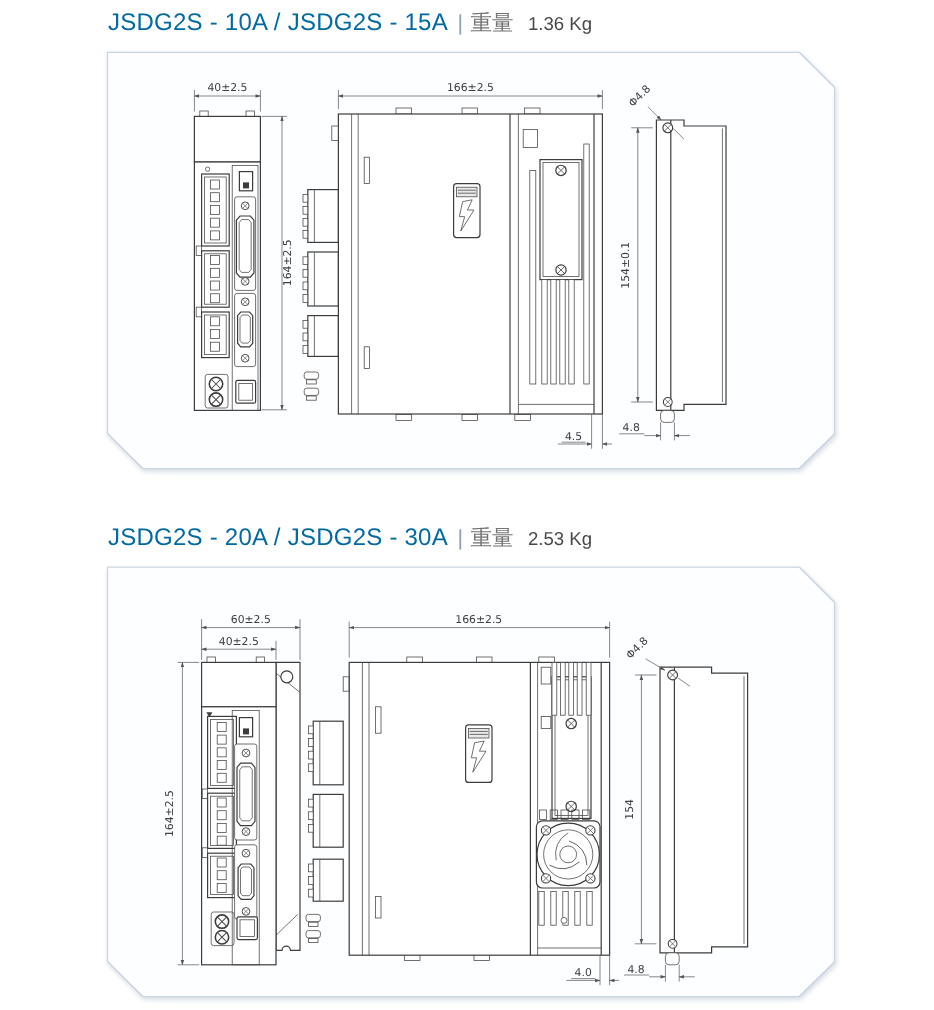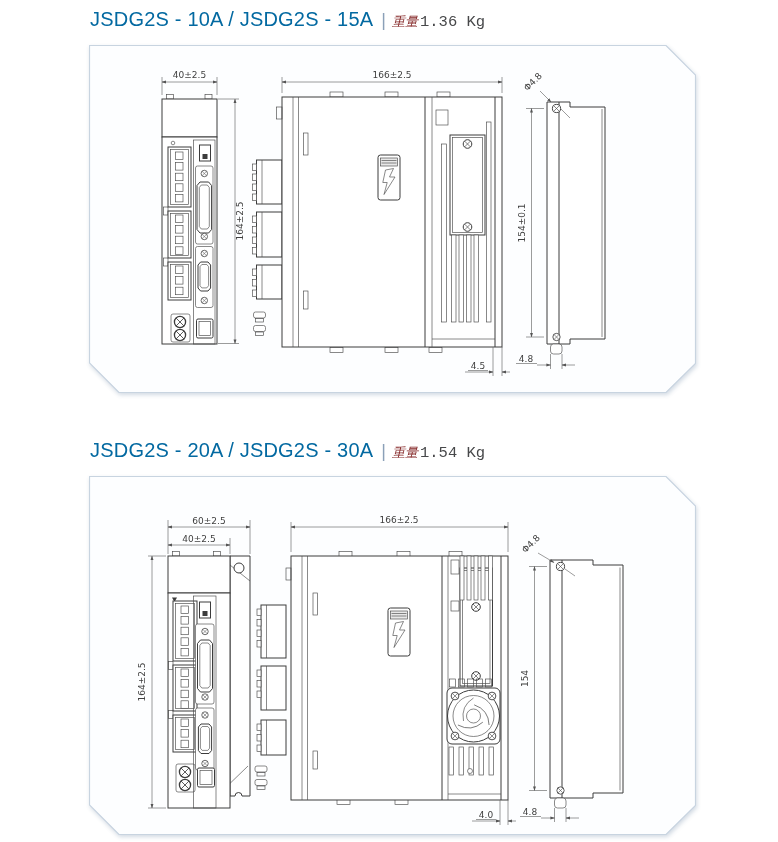--- a/index.html
+++ b/index.html
@@ -1,22 +1,22 @@
 <!DOCTYPE html>
 <html><head>
 <meta charset="utf-8">
 <style>
   html,body{margin:0;padding:0;background:#ffffff;}
   body{width:778px;height:842px;overflow:hidden;font-family:"Liberation Sans",sans-serif;padding-top:7px;box-sizing:border-box;}
   .section-title{margin:0 0 10px 90px;line-height:25px;white-space:nowrap;}
   .section + .section{margin-top:45px;}
   .models{font-size:20px;color:#0369a1;letter-spacing:.2px;font-weight:500;}
   .sep{color:#8ba0b8;margin:0 6px 0 8px;font-size:18px;font-weight:300;}
-  .wlabel{color:#7f1d1d;font-size:13px;font-style:italic;}
-  .wvalue{color:#47484a;font-size:15.5px;margin-left:2px;font-family:Liberation Mono, monospace;}
+  .wlabel{color:#737373;font-size:18px;}
+  .wvalue{color:#47484a;font-size:15.5px;margin-left:12px;}
   .panel-svg{display:block;margin-left:89px;filter:drop-shadow(1px 2px 2px rgba(156,173,194,.45));}
   .pborder{fill:#fdfeff;stroke:#c8d4e0;stroke-width:1.2;}
   .ol{fill:none;stroke:#3c3c3c;stroke-width:1;}
   .olw{fill:#ffffff;stroke:#3c3c3c;stroke-width:1;}
   .ol2{fill:none;stroke:#4a4a4a;stroke-width:.65;}
   .olw2{fill:#ffffff;stroke:#4a4a4a;stroke-width:.65;}
   .dim{fill:none;stroke:#666666;stroke-width:.65;}
   .dimt{font-family:"DejaVu Sans",sans-serif;font-size:9px;fill:#3f3f3f;}
   .drk{fill:#3c3c3c;}
   .band{fill:#e8e8e8;stroke:#4a4a4a;stroke-width:.65;}
@@ -203,21 +203,21 @@
         <line class="dim" x1="486" y1="320" x2="473" y2="320" marker-end="url(#p1-ar)"></line>
         <path class="dim" d="M427,318.5 H448"></path>
         <text class="dimt" x="437" y="316.5" text-anchor="middle">4.8</text>
       </g>
     </g>
   </svg>
 </div>
 
 <div class="section">
   <div class="section-title">
-    <span class="models">JSDG2S - 20A / JSDG2S - 30A</span><span class="sep">|</span><span class="wlabel">重量</span><span class="wvalue">1.54 Kg</span>
+    <span class="models">JSDG2S - 20A / JSDG2S - 30A</span><span class="sep">|</span><span class="wlabel">重量</span><span class="wvalue">2.53 Kg</span>
   </div>
 
   <svg class="panel-svg" width="607" height="359" viewBox="0 0 607 359">
     <defs>
       <marker id="p2-ar" viewBox="0 0 10 10" refX="9" refY="5" markerWidth="7" markerHeight="7" orient="auto-start-reverse">
         <path d="M10,5 L0,1.8 L0,8.2 Z" fill="#555"></path>
       </marker>
       <g id="p2-scr">
           <circle r="4.3" class="olw"></circle>
           <path d="M-4.3,0 H4.3 M0,-4.3 V4.3" class="ol2" transform="rotate(45)"></path>

